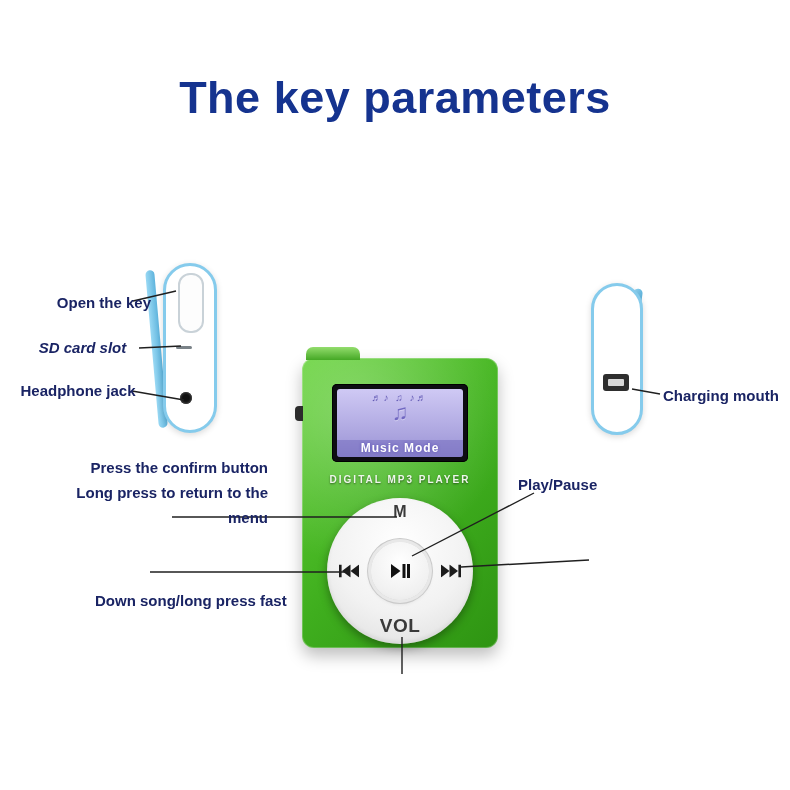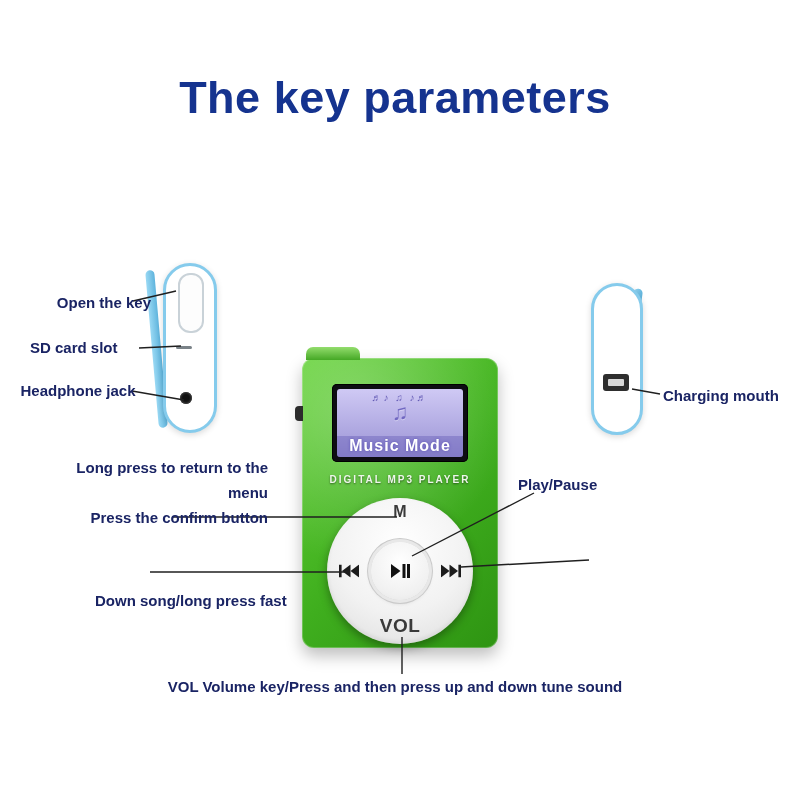--- a/index.html
+++ b/index.html
@@ -18,21 +18,21 @@
   
   .lines { position:absolute; left:0; top:0; z-index:10; pointer-events:none; }
   .lines line { stroke:#1f1f1f; stroke-width:1.4; }
 
   
   .lbl {
     position:absolute; font-size:15px; font-weight:bold; color:#1a2464;
     z-index:11; line-height:19px;
   }
   .open-key  { left:30px;  top:293px; width:102px; text-align:right;margin-left:19px; }
-  .sd-lbl    { left:30px;  top:338px; width:105px; text-align:left; }
+  .sd-lbl    { left:30px;  top:338px; width:105px; text-align:center;font-style:italic; }
   .hp-lbl    { left:20px;  top:381px; width:116px; text-align:center; }
   .charging  { left:663px; top:386px; }
   .confirm   { left:40px;  top:455px; width:228px; text-align:right; line-height:25px; }
   .play-lbl  { left:518px; top:475px; }
   .down-lbl  { left:95px;  top:555px;margin-top:36px; }
   .goup-lbl  { left:505px; top:542px; }
   .vol-lbl   { left:0;     top:677px; width:100%; text-align:center; }
 
   
   .clip-arm {
@@ -100,21 +100,21 @@
   .icons-row {
     text-align:center; font-size:10px; color:#645bb5; margin-top:3px;
     letter-spacing:2px; font-weight:bold;
   }
   .big-note {
     text-align:center; font-size:22px; line-height:20px; color:#7168c2;
     text-shadow:0 1px 0 rgba(255,255,255,0.4);
   }
   .mode {
     position:absolute; left:0; right:0; bottom:0; text-align:center;
-    font-size:16px; font-weight:bold; color:#ffffff;
+    font-size:12px; font-weight:bold; color:#ffffff;
     background:rgba(106,97,184,0.45); padding:1px 0 2px; letter-spacing:1px;
     text-shadow:0 0 3px #5a50b5;
   }
   .brand {
     position:absolute; left:0; top:116px; width:100%; text-align:center;
     font-size:10px; font-weight:bold; letter-spacing:2px; color:#eef7ea;
     text-shadow:0 1px 2px rgba(0,0,0,0.5);
   }
 
   .pad {
@@ -216,20 +216,19 @@
             <rect x="11.5" y="0" width="3" height="14"></rect>
             <rect x="16" y="0" width="3" height="14"></rect>
           </svg>
         </span>
       </div>
       <div class="vol-btn">VOL</div>
     </div>
   </div>
 
   <div class="lbl confirm">
+    <div>Press the confirm button</div>
     <div>Long press to return to the menu</div>
-    <div>Press the confirm button</div>
   </div>
   <div class="lbl play-lbl">Play/Pause</div>
   <div class="lbl down-lbl">Down song/long press fast</div>
-  <div class="lbl vol-lbl">VOL Volume key/Press and then press up and down tune sound</div>
 
 </div>
 
 </body></html>

